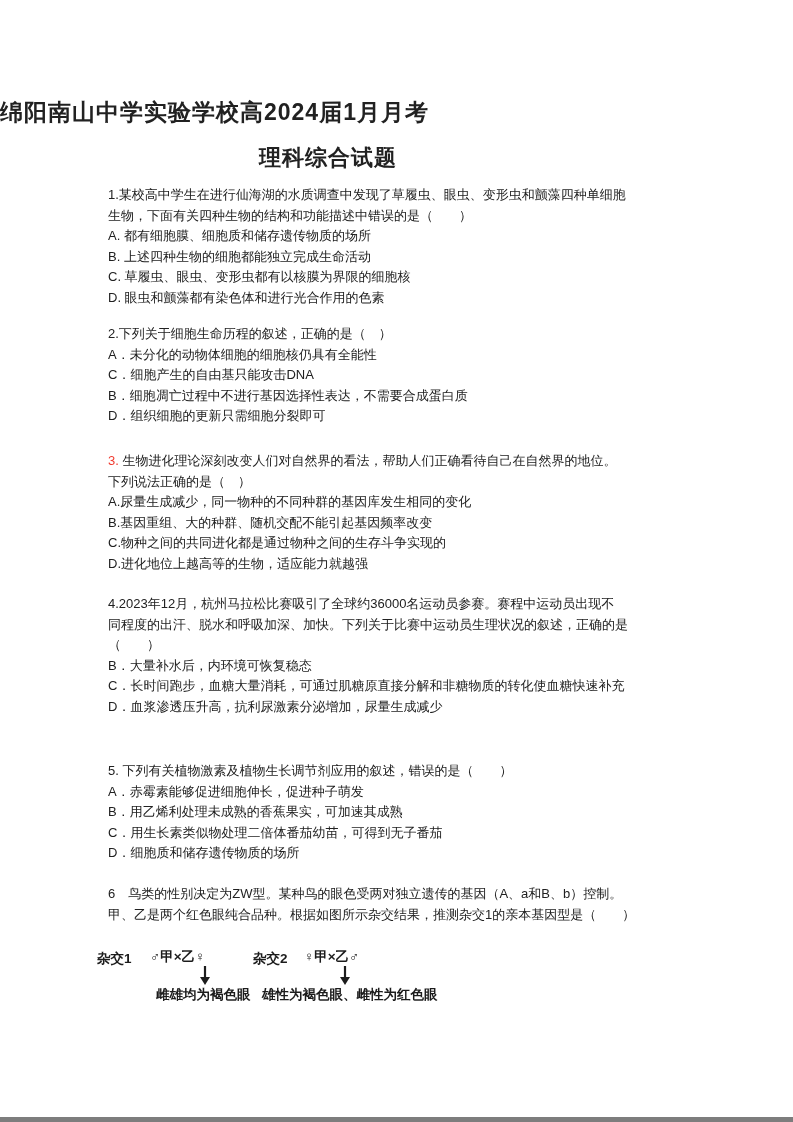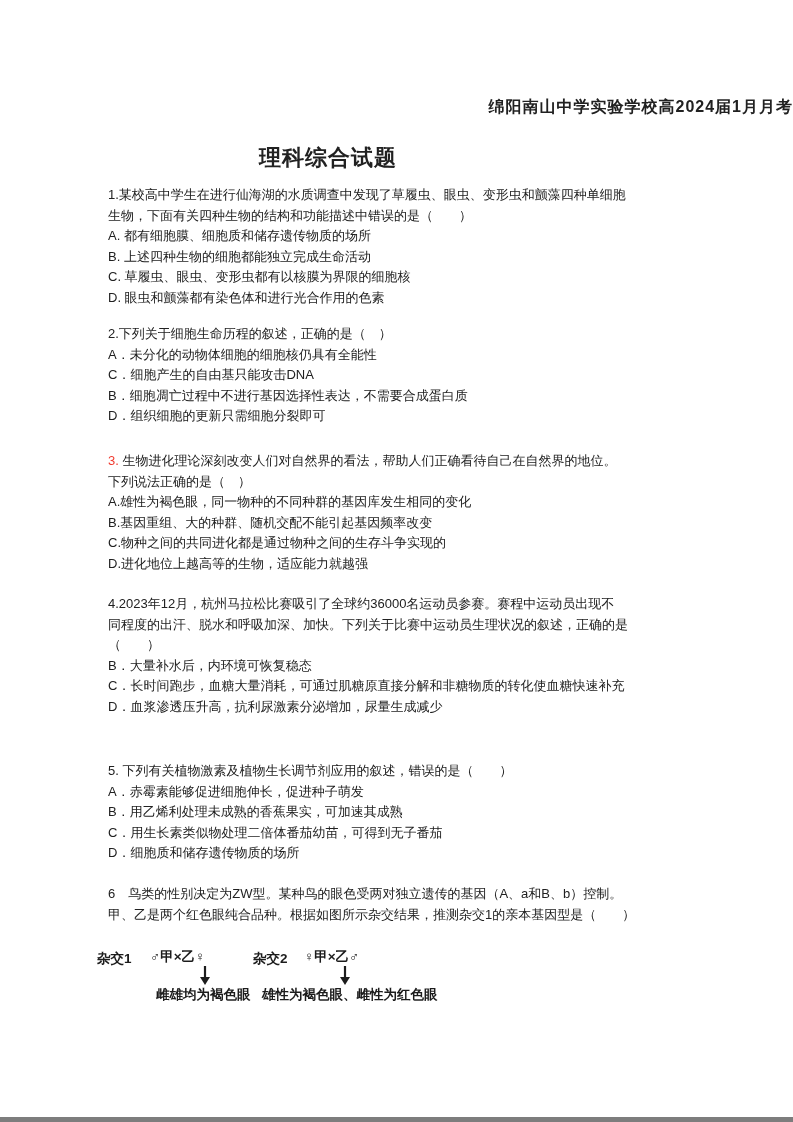--- a/index.html
+++ b/index.html
@@ -14,22 +14,22 @@
     background: #ffffff;
     font-family: "Liberation Sans", sans-serif;
     color: #212121;
     overflow: hidden;
   }
   .title {
     position: absolute;
     top: 97px;
     left: 0;
     width: 793px;
-    text-align: right;
-    font-size: 16px;
+    text-align: left;
+    font-size: 23px;
     font-weight: bold;
     letter-spacing: 1px;
     white-space: pre;
   }
   .subtitle {
     position: absolute;
     top: 143px;
     left: 0;
     width: 656px;
     text-align: center;
@@ -92,21 +92,21 @@
     <div class="line">2.下列关于细胞生命历程的叙述，正确的是（　）</div>
     <div class="line">A．未分化的动物体细胞的细胞核仍具有全能性</div>
     <div class="line">C．细胞产生的自由基只能攻击DNA</div>
     <div class="line">B．细胞凋亡过程中不进行基因选择性表达，不需要合成蛋白质</div>
     <div class="line">D．组织细胞的更新只需细胞分裂即可</div>
   </div>
 
   <div class="q" style="top:451px">
     <div class="line"><span class="red">3.</span><span> 生物进化理论深刻改变人们对自然界的看法，帮助人们正确看待自己在自然界的地位。</span></div>
     <div class="line">下列说法正确的是（　）</div>
-    <div class="line">A.雄性为褐色眼，同一物种的不同种群的基因库发生相同的变化</div>
+    <div class="line">A.尿量生成减少，同一物种的不同种群的基因库发生相同的变化</div>
     <div class="line">B.基因重组、大的种群、随机交配不能引起基因频率改变</div>
     <div class="line">C.物种之间的共同进化都是通过物种之间的生存斗争实现的</div>
     <div class="line">D.进化地位上越高等的生物，适应能力就越强</div>
   </div>
 
   <div class="q" style="top:594px">
     <div class="line">4.2023年12月，杭州马拉松比赛吸引了全球约36000名运动员参赛。赛程中运动员出现不</div>
     <div class="line">同程度的出汗、脱水和呼吸加深、加快。下列关于比赛中运动员生理状况的叙述，正确的是</div>
     <div class="line">（　　）</div>
     <div class="line">B．大量补水后，内环境可恢复稳态</div>

